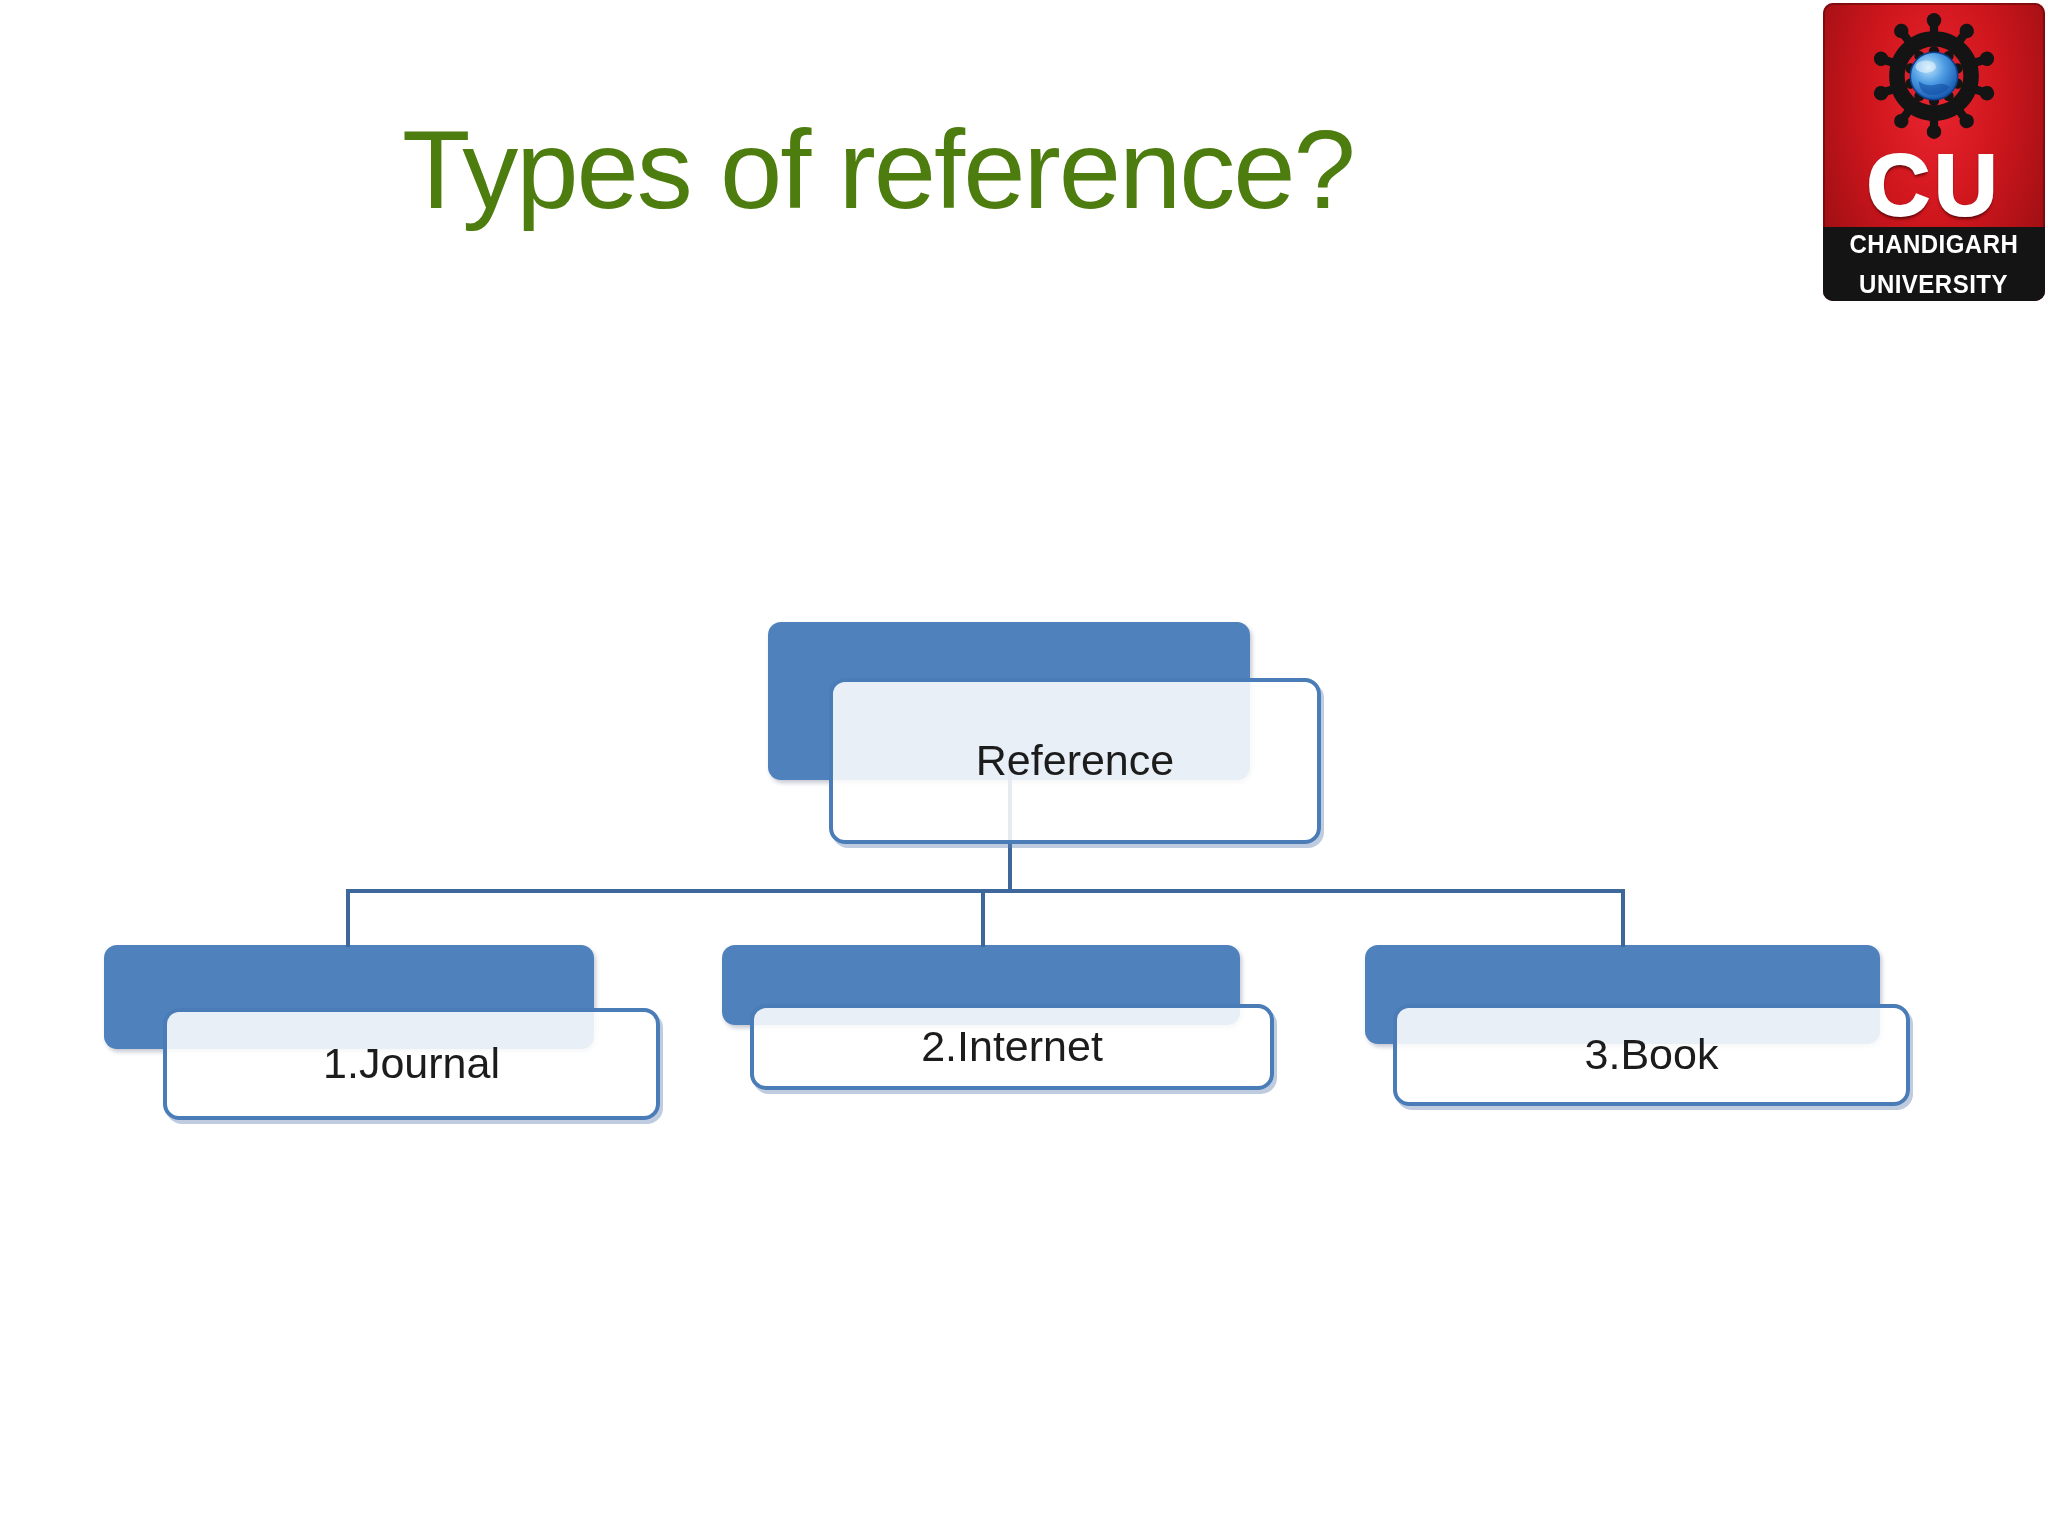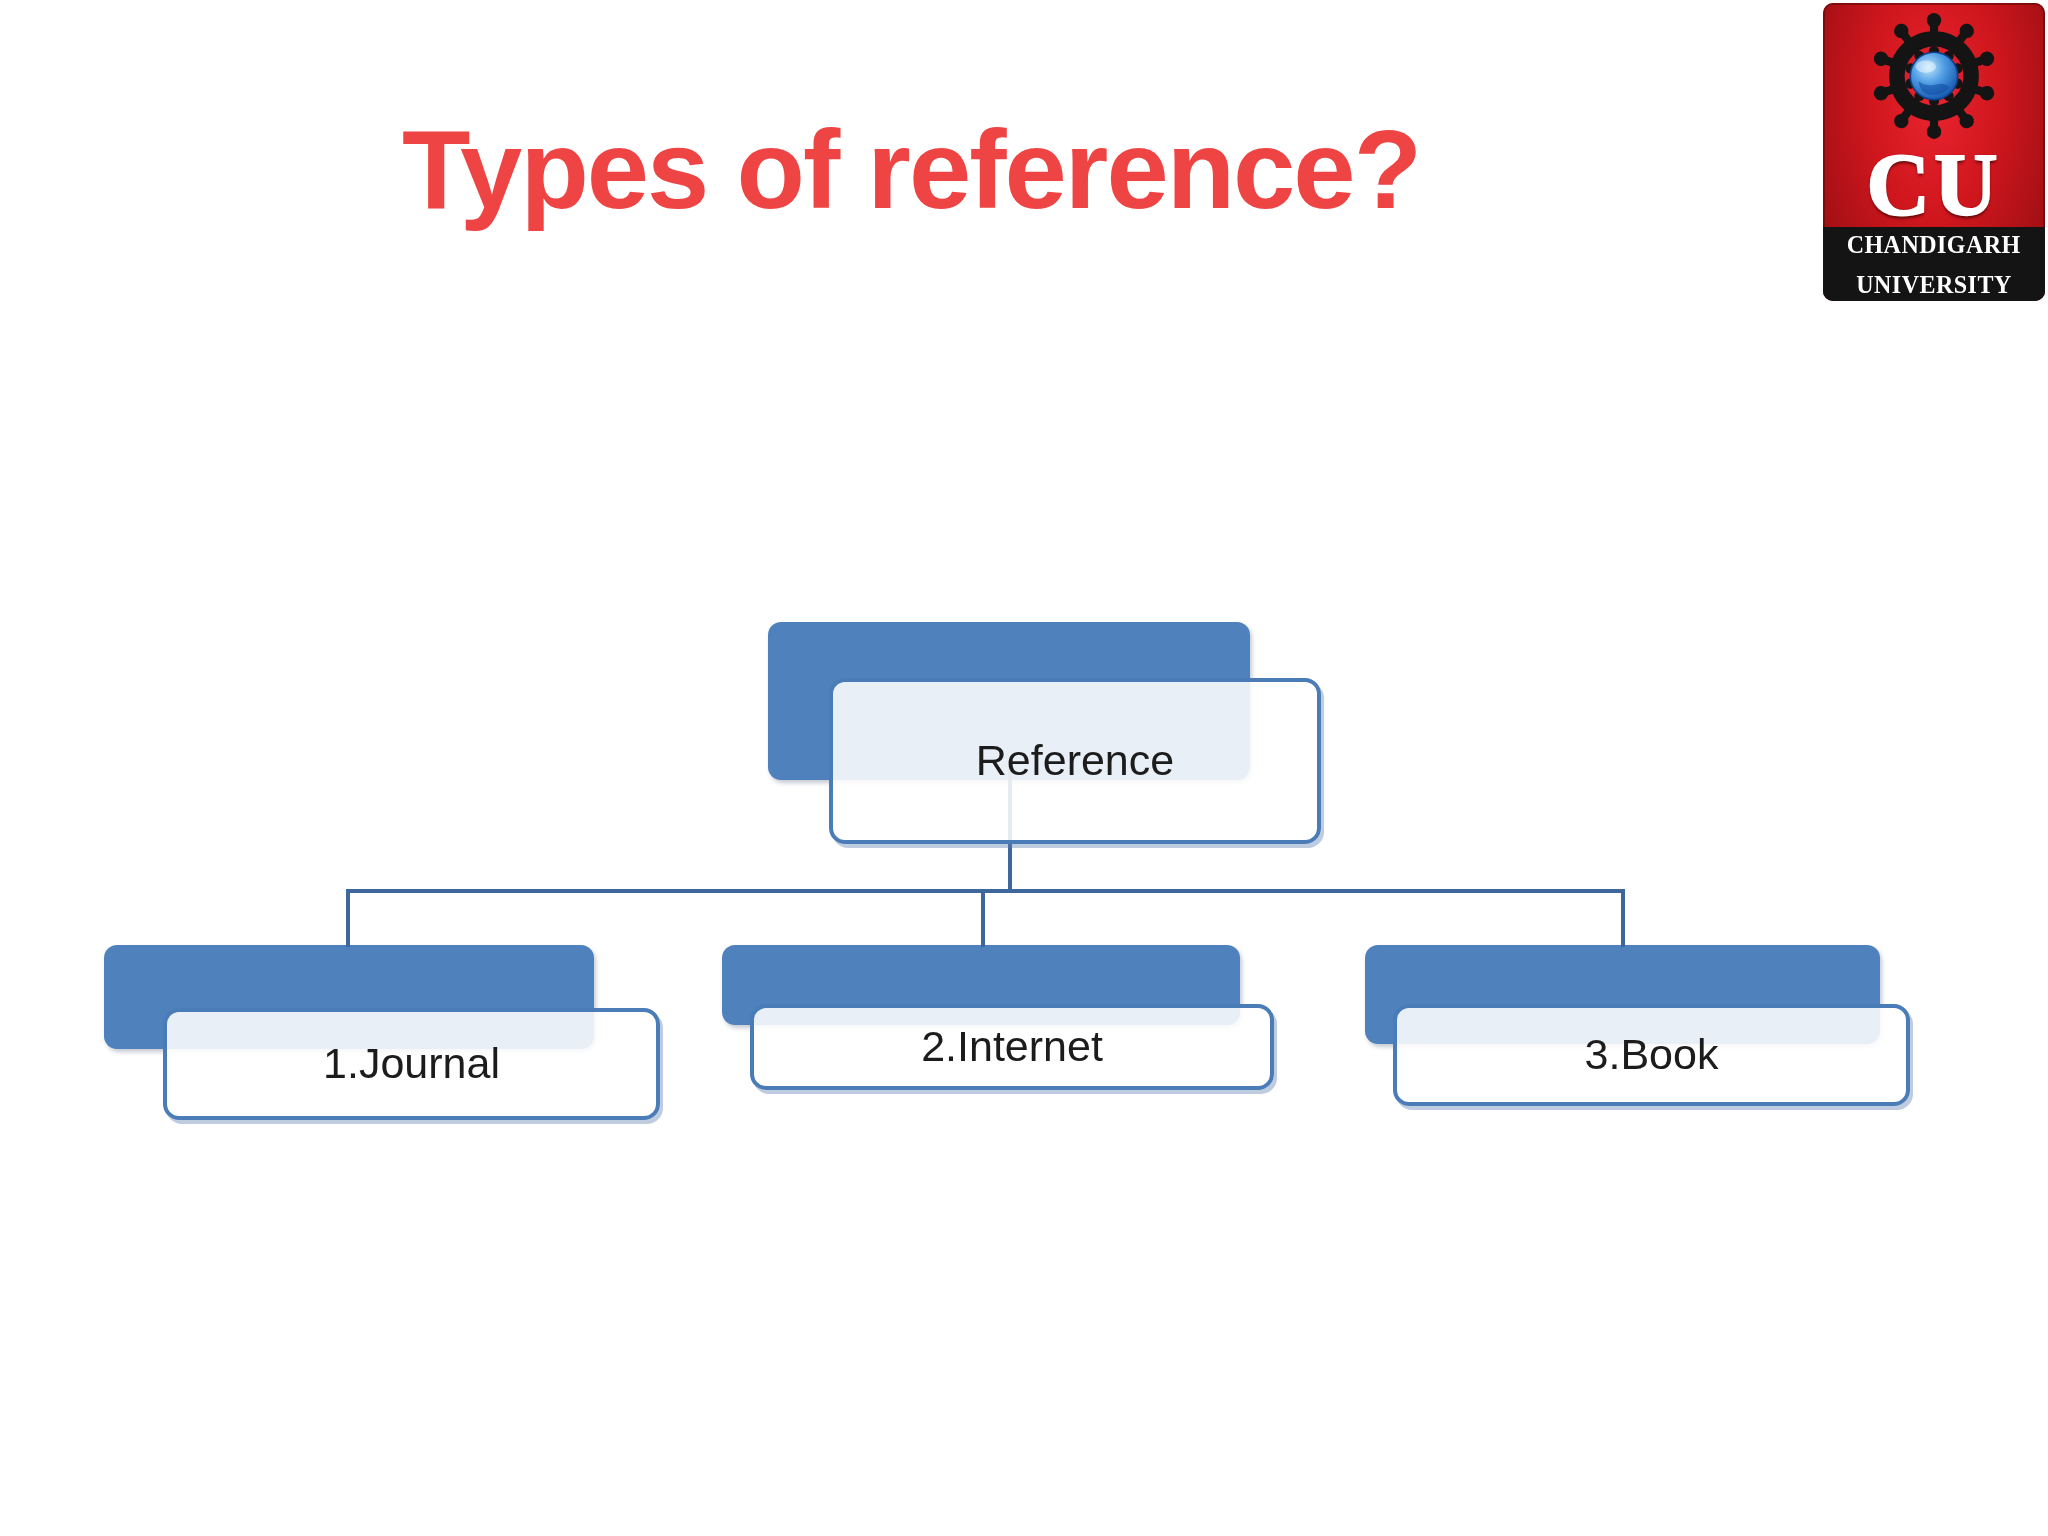--- a/index.html
+++ b/index.html
@@ -3,30 +3,29 @@
 <meta charset="utf-8">
 <style>
   html,body{margin:0;padding:0;background:#ffffff;}
   .stage{
     position:relative;width:2048px;height:1536px;background:#ffffff;overflow:hidden;
     font-family:"Liberation Sans", sans-serif;
   }
   
   .slide-title{
     position:absolute;left:402px;top:108px;width:1200px;
-    font-size:112px;font-weight:bold;letter-spacing:-2px;line-height:1.1;
-    color:#ef4444;white-space:nowrap;
+    font-size:112px;font-weight:normal;letter-spacing:-2px;line-height:1.1;
+    color:#4d7c0f;white-space:nowrap;
   }
   
   .logo{
     position:absolute;left:1823px;top:3px;width:222px;height:298px;
     border-radius:10px;overflow:hidden;
     background:radial-gradient(ellipse at 50% 32%, #ea2430 0%, #cf161d 42%, #8d0d10 100%);
     box-shadow:inset 0 0 0 2px rgba(90,8,8,.55);
-    font-family:Liberation Serif, serif;
   }
   .logo .emblem{position:absolute;left:50%;top:6px;transform:translateX(-50%);}
   .logo .cu{
     position:absolute;left:0;top:138px;width:100%;text-align:center;
     font-size:88px;font-weight:bold;letter-spacing:4px;color:#ffffff;
     -webkit-text-stroke:2px #ffffff;
     text-shadow:0 3px 3px rgba(40,0,0,.65), 0 0 2px rgba(40,0,0,.8);
     line-height:1;
   }
   .logo .band{

